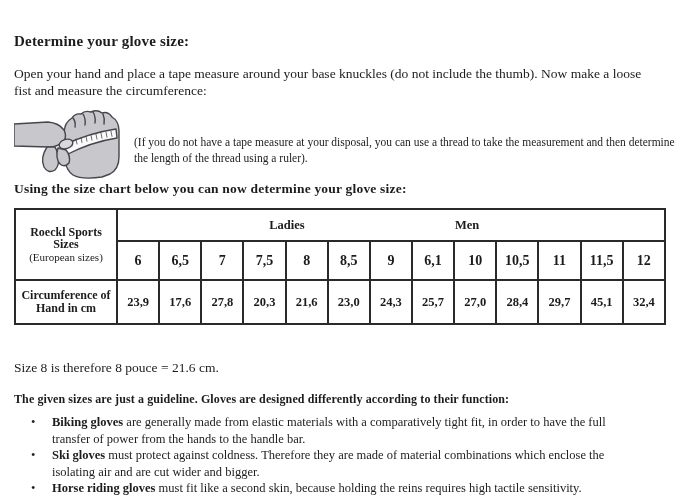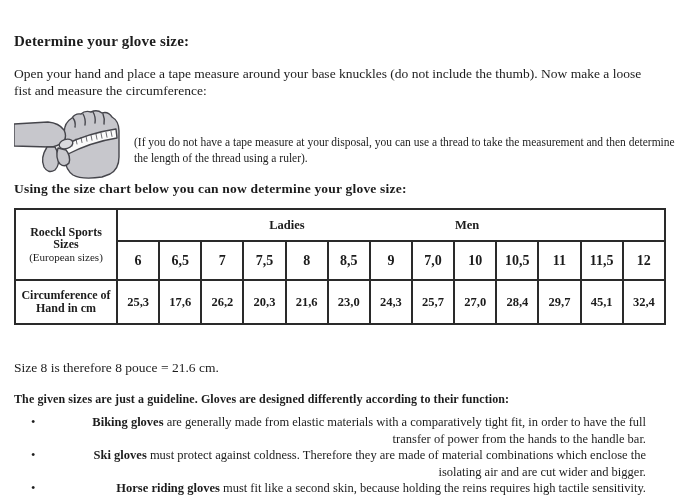--- a/index.html
+++ b/index.html
@@ -38,21 +38,21 @@
   .group-ladies{left:25.8%;}
   .group-men{left:58.8%;}
   td.size-cell{font-size:14px;}
   td.circ-label{font-size:12px;line-height:13.5px;}
   td.circ-cell{font-size:12.5px;}
 
   .pouce{font-size:13.5px;line-height:17px;margin:17px 0 0 0;max-width:650px;}
   .guideline{font-size:12px;font-weight:bold;margin:16px 0 0 0;letter-spacing:.1px;}
 
   ul.glove-list{list-style:none;margin:7px 0 0 0;padding:0;font-size:12.5px;line-height:16.5px;max-width:632px;}
-  ul.glove-list li{position:relative;padding-left:38px;text-align:right;}
+  ul.glove-list li{position:relative;padding-left:38px;}
   ul.glove-list li::before{content:"\2022";position:absolute;left:17px;top:0;}
 </style>
 </head>
 <body>
 
 <div class="page">
 
   <div class="h1">Determine your glove size:</div>
 
   <p class="intro">Open your hand and place a tape measure around your base knuckles (do not include the thumb). Now make a loose fist and measure the circumference:</p>
@@ -98,35 +98,35 @@
         </td>
       </tr>
       <tr class="row-sizes">
         <td class="size-cell">6</td>
         <td class="size-cell">6,5</td>
         <td class="size-cell">7</td>
         <td class="size-cell">7,5</td>
         <td class="size-cell">8</td>
         <td class="size-cell">8,5</td>
         <td class="size-cell">9</td>
-        <td class="size-cell">7,0</td>
+        <td class="size-cell">6,1</td>
         <td class="size-cell">10</td>
         <td class="size-cell">10,5</td>
         <td class="size-cell">11</td>
         <td class="size-cell">11,5</td>
         <td class="size-cell">12</td>
       </tr>
       <tr class="row-circ">
         <td class="label-col circ-label">
           <div>Circumference of</div>
           <div>Hand in cm</div>
         </td>
-        <td class="circ-cell">25,3</td>
+        <td class="circ-cell">23,9</td>
         <td class="circ-cell">17,6</td>
-        <td class="circ-cell">26,2</td>
+        <td class="circ-cell">27,8</td>
         <td class="circ-cell">20,3</td>
         <td class="circ-cell">21,6</td>
         <td class="circ-cell">23,0</td>
         <td class="circ-cell">24,3</td>
         <td class="circ-cell">25,7</td>
         <td class="circ-cell">27,0</td>
         <td class="circ-cell">28,4</td>
         <td class="circ-cell">29,7</td>
         <td class="circ-cell">45,1</td>
         <td class="circ-cell">32,4</td>

